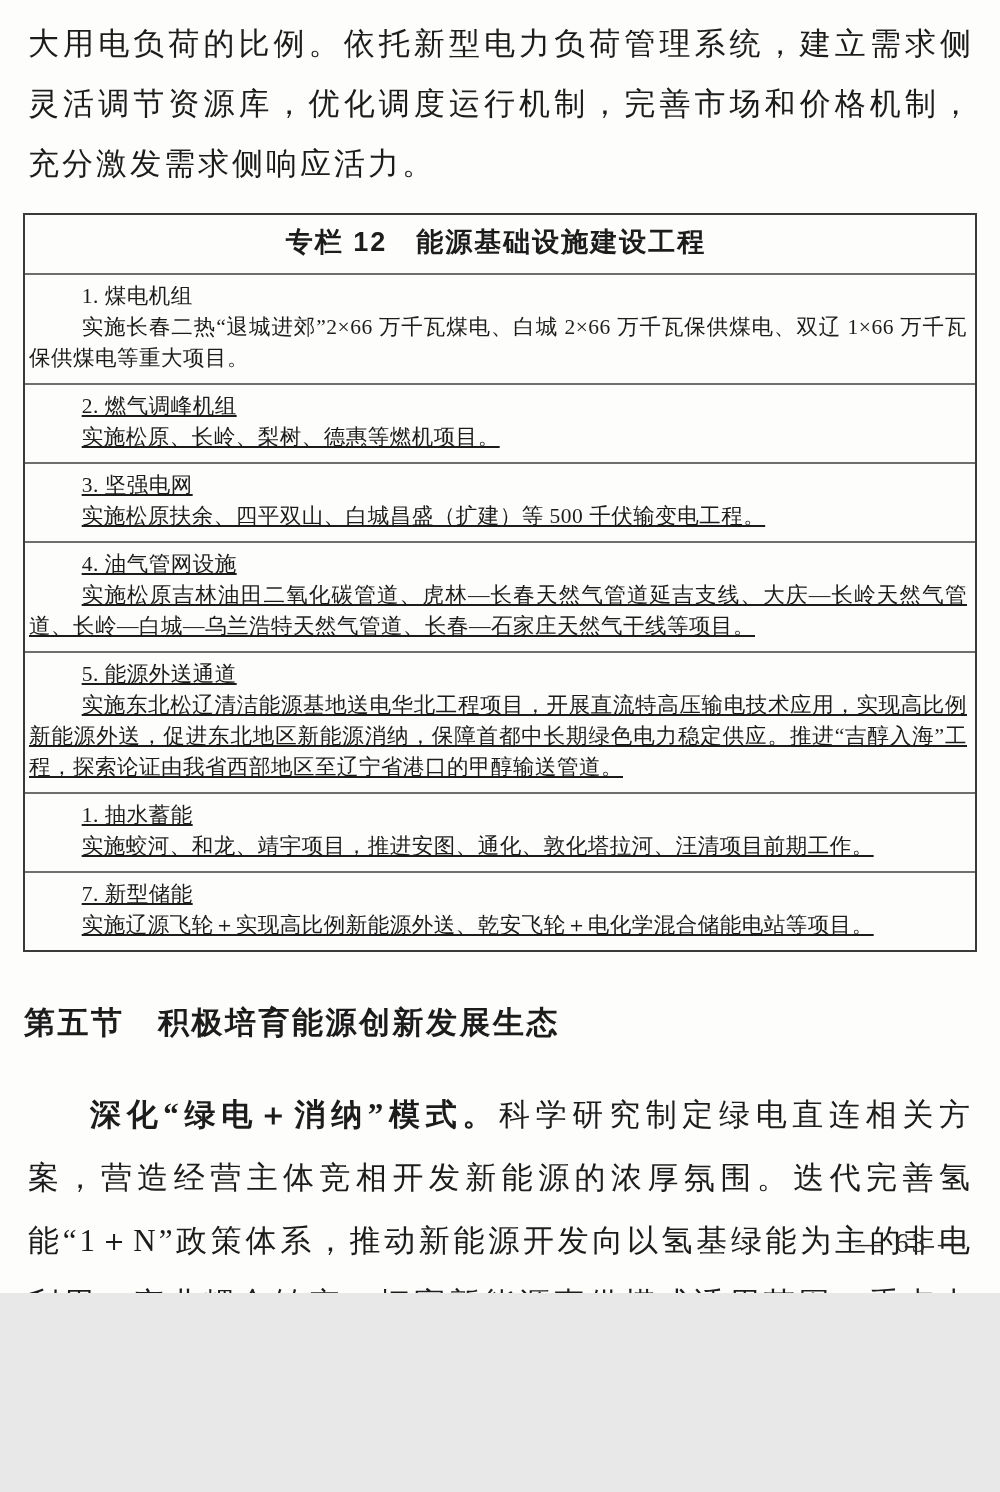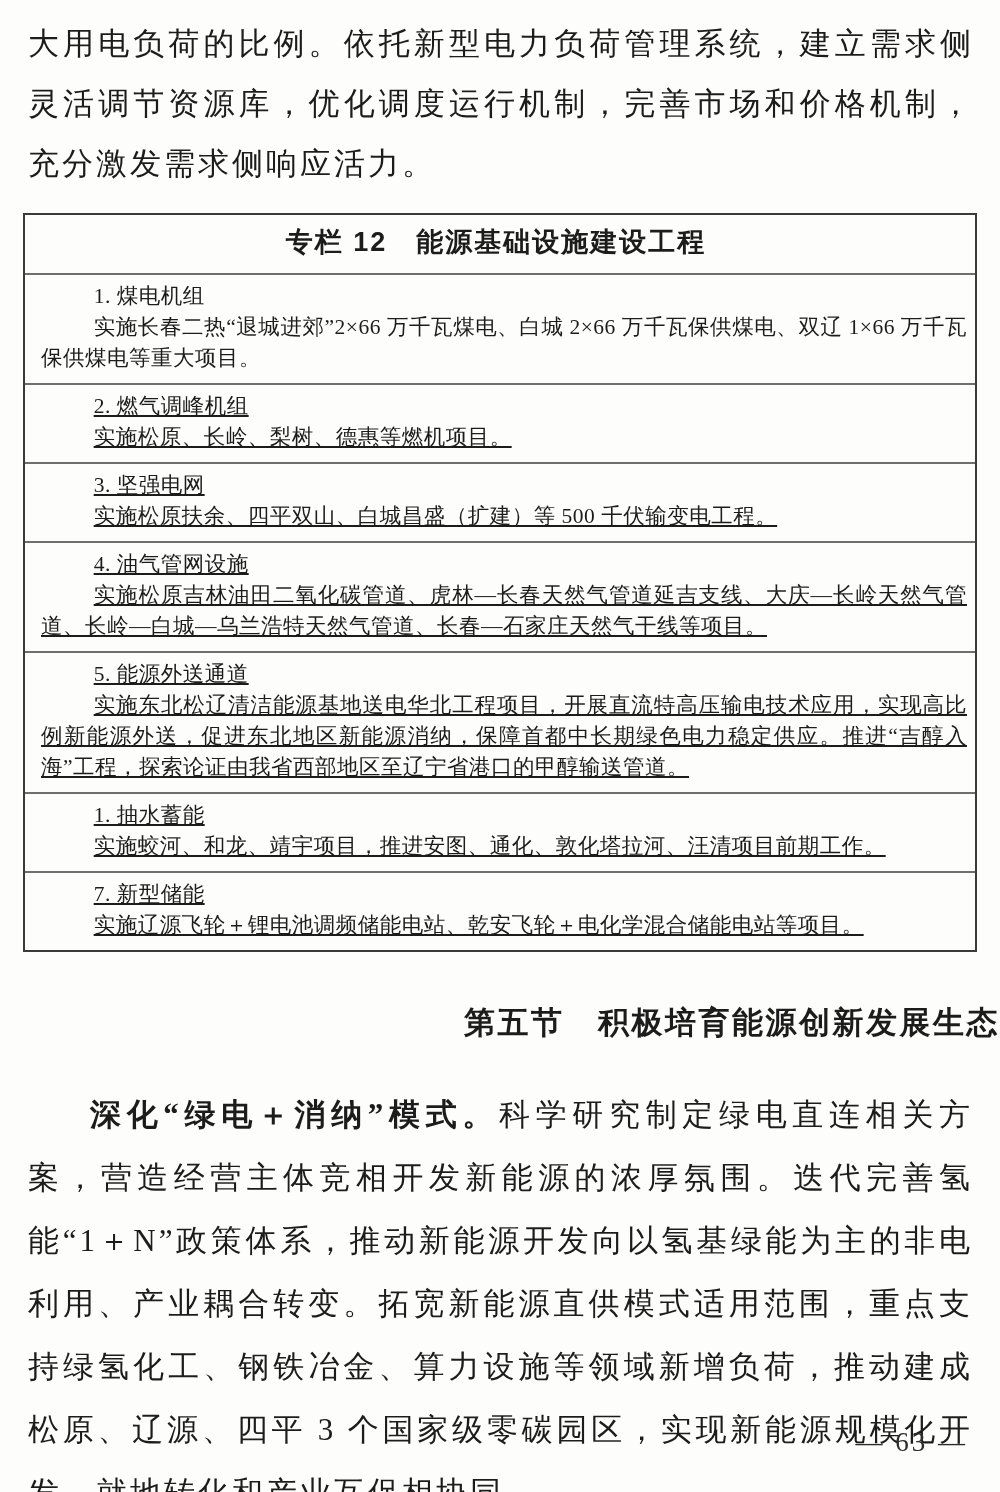--- a/index.html
+++ b/index.html
@@ -1,20 +1,20 @@
 <!DOCTYPE html>
 <html><head>
 <meta charset="utf-8">
 <style>
   * { box-sizing: border-box; }
   html, body { margin: 0; padding: 0; background: #e8e8e8; }
   .page {
     position: relative;
     width: 1000px;
-    height: 1492px;
+    height: 1293px;
     margin: 0 auto;
     background: #fdfdfc;
     color: #1c1c1c;
     font-family: "Liberation Serif", "DejaVu Serif", serif;
     overflow: hidden;
   }
   
   .intro {
     margin: 14px 26px 0 28px;
     font-size: 31px;
@@ -31,33 +31,33 @@
   .box-header {
     padding: 9px 14px 13px 6px;
     text-align: center;
     font-family: "Liberation Sans", "DejaVu Sans", sans-serif;
     font-weight: bold;
     font-size: 27px;
     letter-spacing: 2px;
     border-bottom: 2px solid #6f6f6f;
   }
   .box-row {
-    padding: 6px 8px 9px 16px;
+    padding: 6px 8px 9px 4px;
     font-size: 21.5px;
     line-height: 31px;
     letter-spacing: 0.5px;
   }
   .box-row + .box-row { border-top: 2px solid #6f6f6f; text-decoration: underline; }
   .box-row p { margin: 0; }
   .row-title { text-indent: 2.45em; }
   .row-body  { text-indent: 2.45em; text-align: justify; }
   
   .section-heading {
     margin-top: 50px;
-    text-align: right;
+    text-align: left;
     font-family: "Liberation Sans", "DejaVu Sans", sans-serif;
     font-weight: bold;
     font-size: 31px;
     letter-spacing: 2.5px;
     padding-left: 24px;
   }
   
   .body-para {
     margin: 39px 27px 0 28px;
     font-size: 31px;
@@ -106,21 +106,21 @@
     <div class="box-row">
       <p class="row-title">5. 能源外送通道</p>
       <p class="row-body">实施东北松辽清洁能源基地送电华北工程项目，开展直流特高压输电技术应用，实现高比例新能源外送，促进东北地区新能源消纳，保障首都中长期绿色电力稳定供应。推进“吉醇入海”工程，探索论证由我省西部地区至辽宁省港口的甲醇输送管道。</p>
     </div>
     <div class="box-row">
       <p class="row-title">1. 抽水蓄能</p>
       <p class="row-body">实施蛟河、和龙、靖宇项目，推进安图、通化、敦化塔拉河、汪清项目前期工作。</p>
     </div>
     <div class="box-row">
       <p class="row-title">7. 新型储能</p>
-      <p class="row-body">实施辽源飞轮＋锂电池调频储能电站、乾安飞轮＋电化学混合储能电站等项目。</p>
+      <p class="row-body">实施辽源飞轮＋实现高比例新能源外送、乾安飞轮＋电化学混合储能电站等项目。</p>
     </div>
   </div>
 
   <div class="section-heading">第五节　积极培育能源创新发展生态</div>
 
   <p class="body-para">
     <span class="lead">深化“绿电＋消纳”模式。</span><span>科学研究制定绿电直连相关方案，营造经营主体竞相开发新能源的浓厚氛围。迭代完善氢能“1＋N”政策体系，推动新能源开发向以氢基绿能为主的非电利用、产业耦合转变。拓宽新能源直供模式适用范围，重点支持绿氢化工、钢铁冶金、算力设施等领域新增负荷，推动建成松原、辽源、四平 3 个国家级零碳园区，实现新能源规模化开发、就地转化和产业互促相协同。</span>
   </p>
 
   <div class="footer">— 63 —</div>

